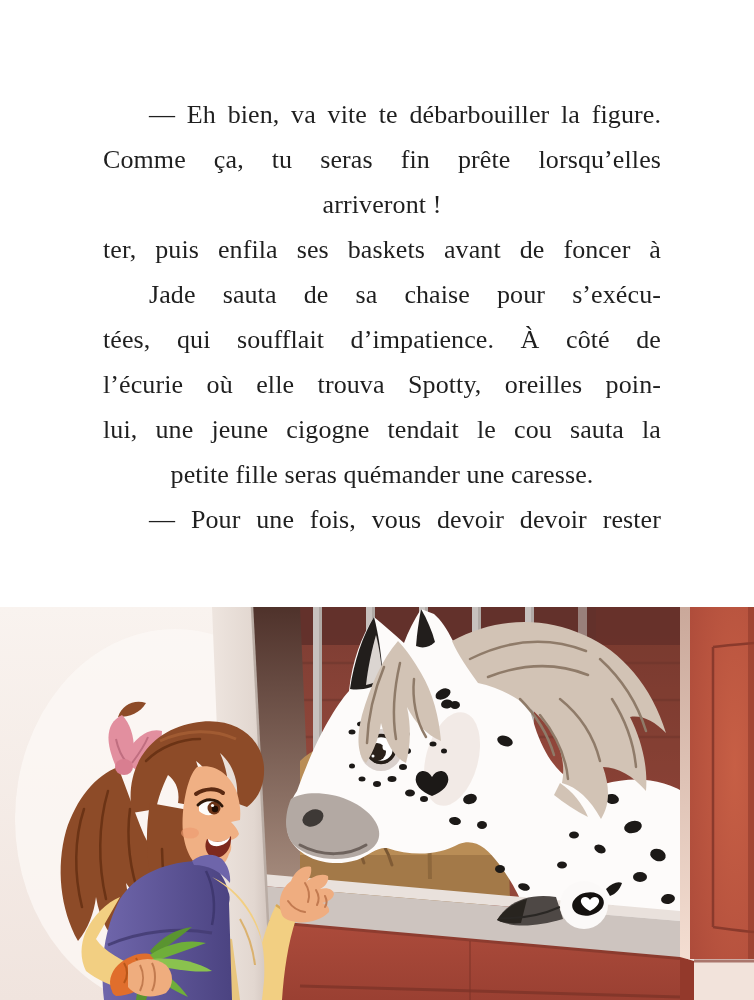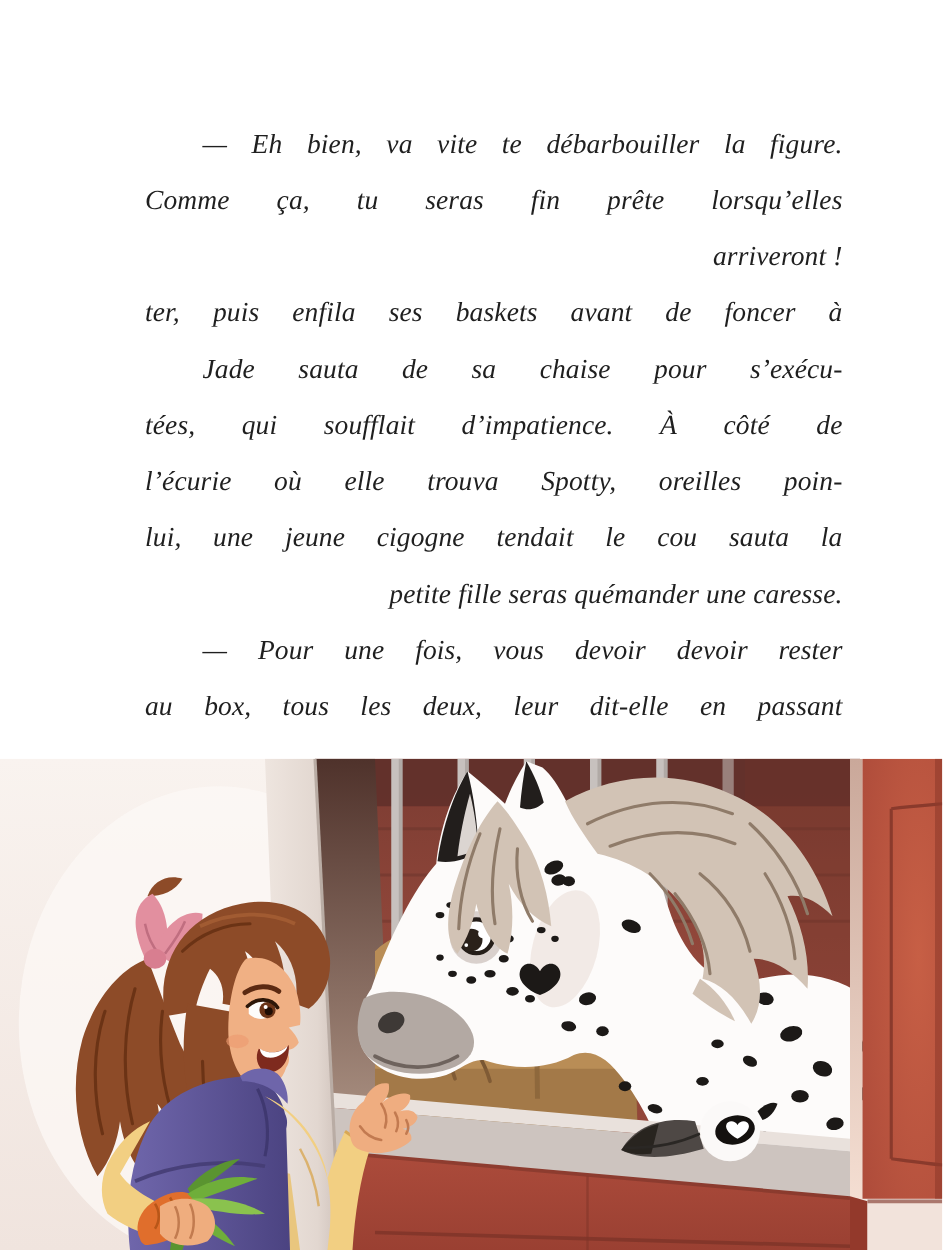--- a/index.html
+++ b/index.html
@@ -1,42 +1,41 @@
 <!DOCTYPE html>
 <html style="--text-color: #1f1f1f; --wall-top: #f9f3ef; --wall-bottom: #f0e4de; --stall-dark: #61302a; --stall-red: #8d4338; --bar-gray: #c7c1be; --hay: #b98d56; --hay-line: #6f4e2e; --horse-white: #fdfbfa; --horse-shade: #e9dcd6; --muzzle-gray: #b3a9a3; --spot-black: #1c1917; --mane: #d2c3b5; --mane-line: #8f7b69; --ledge-top: #e9e1dc; --ledge-face: #cdc4bf; --ledge-cap: #f1e8e2; --door-under-red: #a4473a; --door-right-red: #b4513f; --door-panel-line: #8a3a2c; --door-jamb: #93392b; --floor-pink: #f2e3db; --stork-white: #fbf9f8; --beak-gray: #4e4845; --hair-brown: #8d4b28; --hair-dark: #6b3315; --bow-pink: #e28f9f; --skin: #f0b084; --skin-shade: #d9885c; --blush: #ec9b70; --vest-purple: #5d5494; --vest-dark: #4b4381; --shirt-yellow: #f2cf82; --shirt-shade: #d8a855; --carrot-orange: #e06e2c; --frond-green: #6fae3a;"><head>
 <meta charset="utf-8">
 <style>
   html,body{margin:0;padding:0;background:#ffffff;}
   .page{position:relative;width:754px;height:1000px;background:#ffffff;overflow:hidden;
         font-family:"Liberation Serif","DejaVu Serif",serif;}
-  .text-block{position:absolute;left:116px;top:92px;width:558px;
-        font-size:22px;line-height:45px;color:var(--text-color,#1f1f1f);
-        letter-spacing:0.1px;font-style:italic;}
-  .line{text-align:right;}
+  .text-block{position:absolute;left:103px;top:92px;width:558px;
+        font-size:26px;line-height:45px;color:var(--text-color,#1f1f1f);
+        letter-spacing:0.1px;}
+  .line{text-align:center;}
   .line.j{text-align:justify;text-align-last:justify;}
   .line.ind{padding-left:46px;}
   .illustration{position:absolute;left:0;top:607px;width:754px;height:393px;display:block;}
 </style>
 </head>
 <body>
 
 <div class="page">
 
   <div class="text-block">
       <div class="line j ind">— Eh bien, va vite te débarbouiller la figure.</div>
       <div class="line j">Comme ça, tu seras fin prête lorsqu’elles</div>
       <div class="line">arriveront !</div>
       <div class="line j">ter, puis enfila ses baskets avant de foncer à</div>
       <div class="line j ind">Jade sauta de sa chaise pour s’exécu-</div>
       <div class="line j">tées, qui soufflait d’impatience. À côté de</div>
       <div class="line j">l’écurie où elle trouva Spotty, oreilles poin-</div>
       <div class="line j">lui, une jeune cigogne tendait le cou sauta la</div>
       <div class="line">petite fille seras quémander une caresse.</div>
       <div class="line j ind">— Pour une fois, vous devoir devoir rester</div>
-      <div class="line j">au box, tous les deux, leur dit-elle en passant</div>
     </div>
 
   <svg class="illustration" viewBox="0 608 754 393" xmlns="http://www.w3.org/2000/svg" role="img" aria-label="Jade, petite fille brune à la couette nouée d’un ruban rose, cache des carottes derrière son dos et sourit à Spotty, un poney blanc tacheté de noir qui penche la tête hors de son box ; une jeune cigogne passe le bec au-dessus de la porte rouge de l’écurie.">
     <defs>
       <linearGradient id="gWall" x1="0" y1="0" x2="0" y2="1">
         <stop offset="0" stop-color="#f9f3ef"></stop>
           <stop offset="1" stop-color="#f0e4de"></stop>
       </linearGradient>
       <linearGradient id="gStall" x1="0" y1="0" x2="0" y2="1">
         <stop offset="0" stop-color="#7b3c32"></stop>

